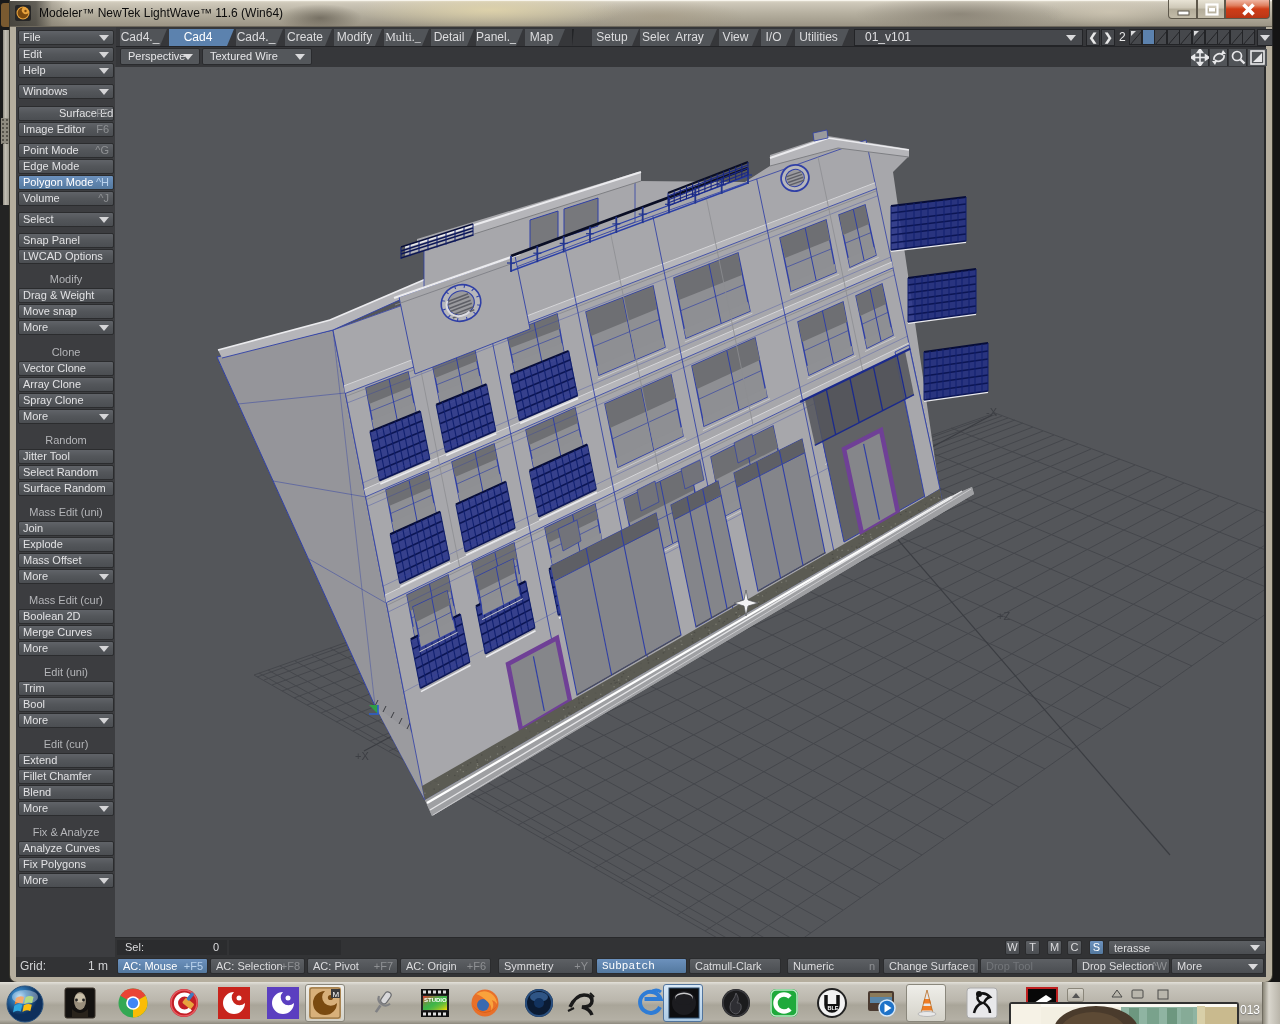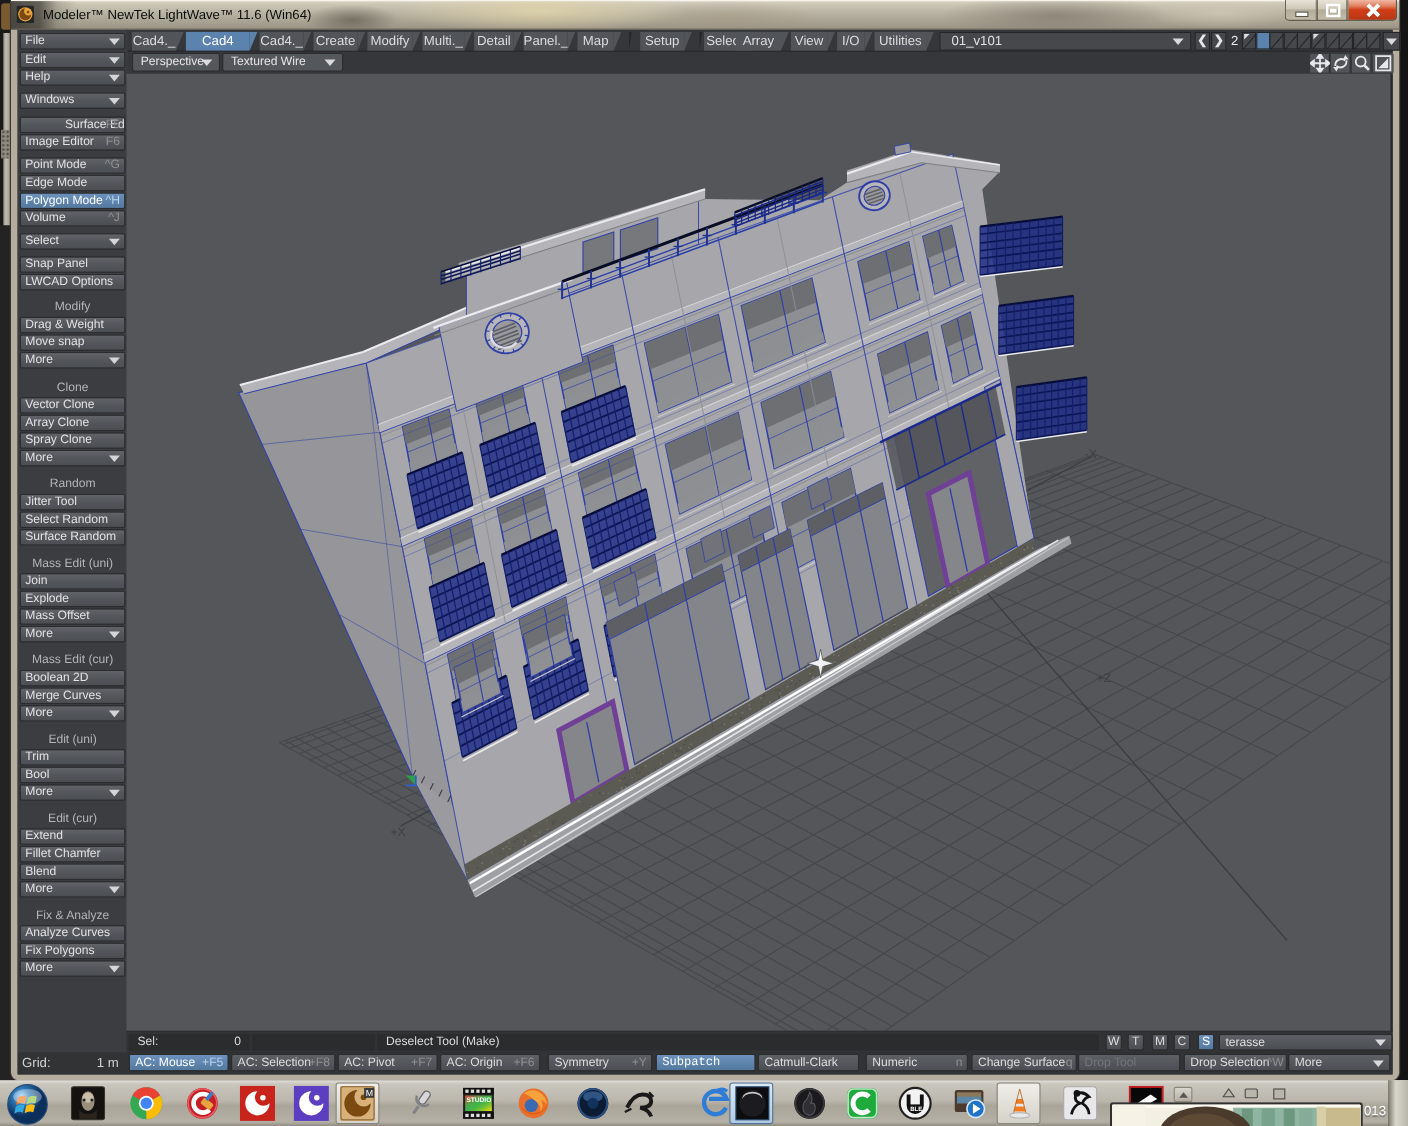--- a/index.html
+++ b/index.html
@@ -151,25 +151,25 @@
     </div>
   </div>
 
   <div id="row1" class="abs">
       <div id="tabs">
         <div class="tab" style="left:0px; width:40px;">Cad4._</div>
         <div class="tab sel" style="left:49px; width:58px;">Cad4 Point</div>
         <div class="tab" style="left:116px; width:40px;">Cad4._</div>
         <div class="tab" style="left:165px; width:40px;">Create</div>
         <div class="tab" style="left:214px; width:41px;">Modify</div>
-        <div class="tab" style="left:264px; width:38px;">Multi._</div>
+        <div class="tab" style="left:264px; width:38px;font-family:Liberation Serif, serif;">Multi._</div>
         <div class="tab" style="left:311px; width:36px;">Detail</div>
         <div class="tab" style="left:356px; width:40px;">Panel._</div>
         <div class="tab" style="left:405px; width:33px;">Map</div>
-        <div class="tab" style="left:462px; width:40px;">Setup</div>
+        <div class="tab" style="left:472px; width:40px;">Setup</div>
         <div class="tab" style="left:520px; width:44px;">Selec._</div>
         <div class="tab" style="left:549px; width:41px;">Array</div>
         <div class="tab" style="left:599px; width:33px;">View</div>
         <div class="tab" style="left:641px; width:25px;">I/O</div>
         <div class="tab" style="left:675px; width:47px;">Utilities</div>
       </div>
     <div id="layerfield">01_v101<span class="arr" style="position:absolute; right:6px; top:5px;"></span></div>
     <div class="navbtn" style="left:971px;">❮</div>
     <div class="navbtn" style="left:986px;">❯</div>
     <div id="laynum">2</div>
@@ -1190,21 +1190,20 @@
 <line x1="988" y1="343" x2="988" y2="391" stroke="#101f6e" stroke-width="1"></line>
 <path d="M369 705 l9 0 l0 9 Z" fill="#2f9e46"></path>
 <path d="M369 714 l9 0 l0 -9" stroke="#2a5fd0" stroke-width="1.6" fill="none"></path>
 <path d="M746 590 l2 10 l10 3 l-10 3 l-2 10 l-2 -10 l-10 -3 l10 -3 Z" fill="#f2f2f4" stroke="#55565a" stroke-width="0.7"></path>
 </svg>
   </div>
 
   <div id="status1" class="abs">
     <div class="sfield" style="left:2px; width:110px; padding-left:8px;">Sel:<span style="position:absolute;right:8px;">0</span></div>
     <div class="sfield" style="left:114px; width:112px;"></div>
-    <div class="sfield" style="left:228px; width:656px; padding-left:8px;">Deselect Tool (Make)</div>
     <div class="wtmcs" style="left:890px;">W</div>
     <div class="wtmcs" style="left:910px;">T</div>
     <div class="wtmcs" style="left:932px;">M</div>
     <div class="wtmcs" style="left:952px;">C</div>
     <div class="wtmcs blue" style="left:974px;">S</div>
     <div class="sbtn2" style="left:993px; width:158px; top:2px; height:15px;">terasse<span class="arr" style="position:absolute; right:5px; top:4px;"></span></div>
   </div>
 
   <div id="status2" class="abs">
     <div style="position:absolute; left:4px; top:2px; color:#d2d3d5; font-size:12px;">Grid:</div>

